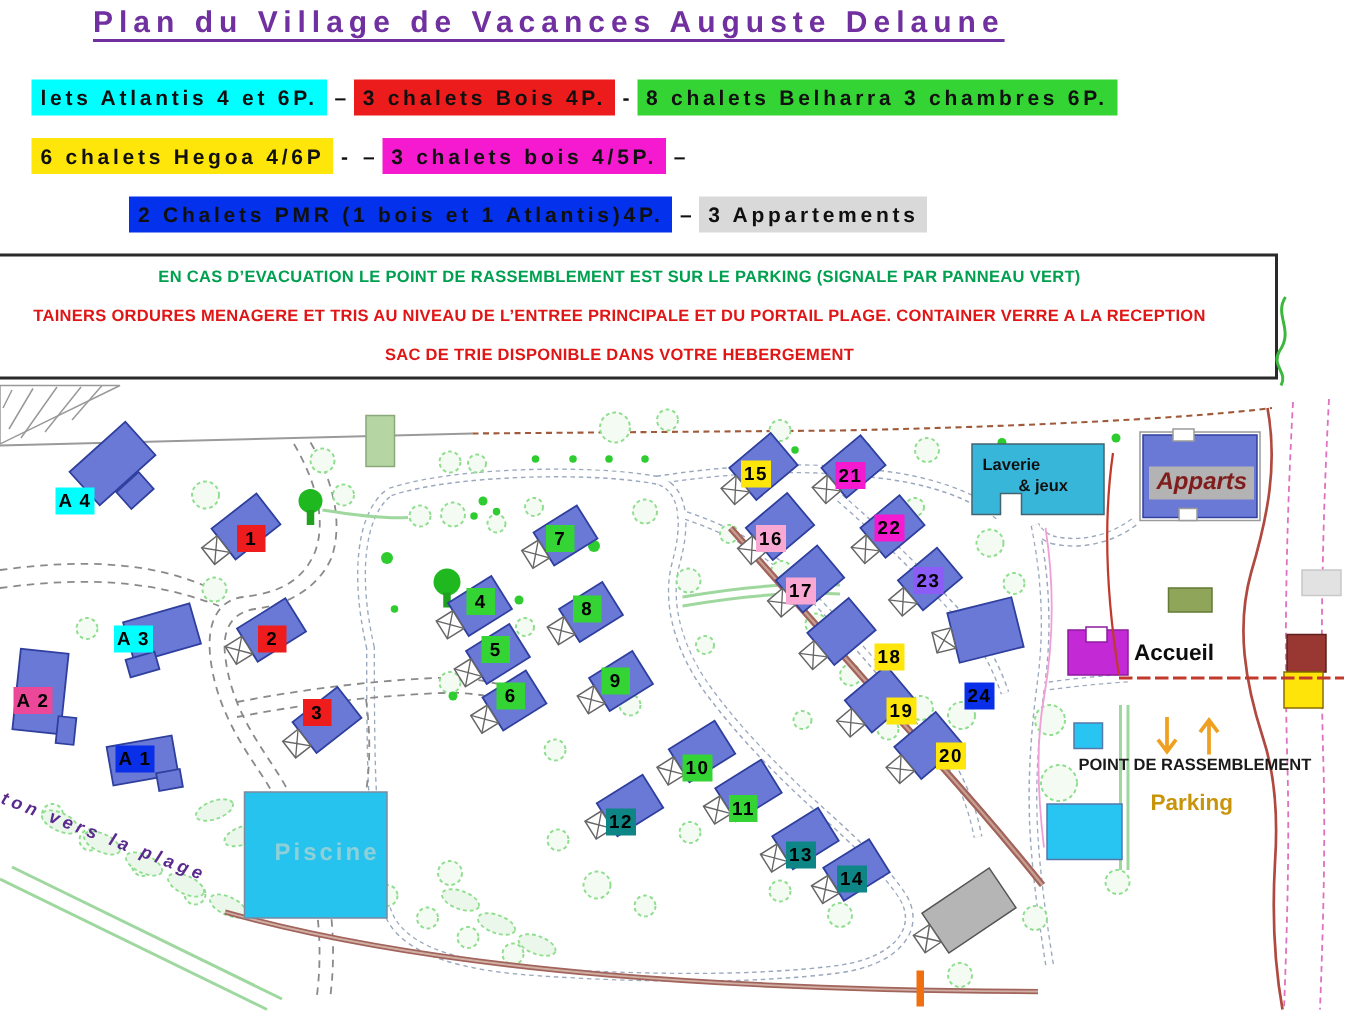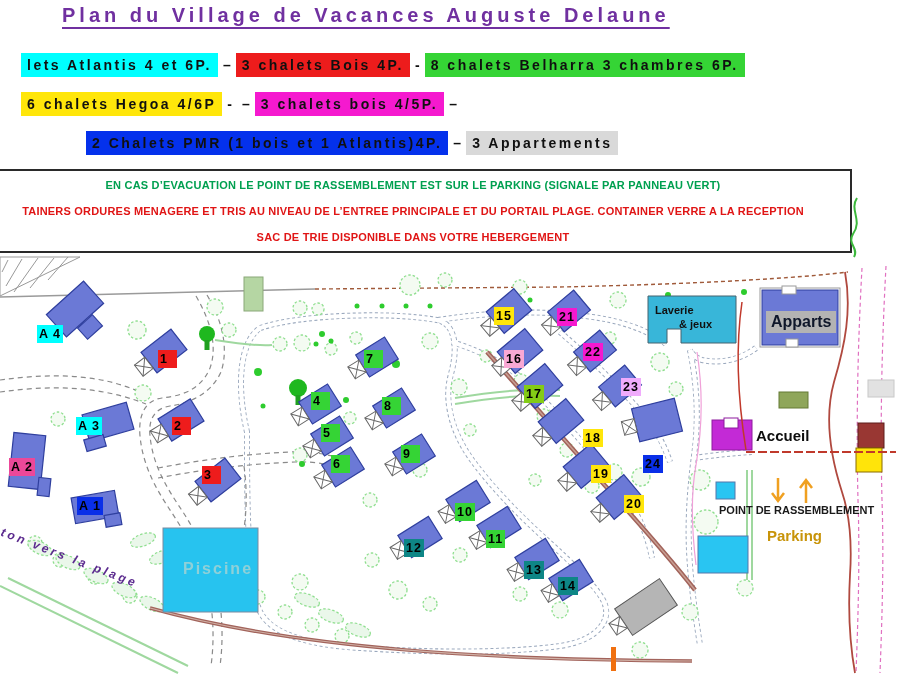--- a/index.html
+++ b/index.html
@@ -31,29 +31,29 @@
     padding:8px 6px;text-align:center;
   }
   .notice-line{font-size:11px;font-weight:bold;letter-spacing:0.2px;}
   .plant-squiggle{position:absolute;left:845px;top:196px;}
   
   .map-area{position:absolute;left:0;top:255px;width:900px;height:420px;overflow:hidden;}
   .map-area svg{position:absolute;left:0;top:0;}
   .marker-layer{position:absolute;left:0;top:0;width:900px;height:420px;}
   .marker{
     position:absolute;min-width:15px;height:16px;padding:1px 2px;
-    font-size:12.5px;font-weight:bold;line-height:16px;
+    font-size:12.5px;font-weight:bold;line-height:16px;text-align:center;
     letter-spacing:1px;color:#000;white-space:nowrap;
   }
   .map-label{position:absolute;white-space:nowrap;}
   #lbl-piscine{left:183px;top:305px;font-size:16px;font-weight:bold;letter-spacing:2px;color:#8fd0d8;}
   #lbl-laverie1{left:655px;top:49px;font-size:11px;font-weight:bold;color:#111;}
   #lbl-laverie2{left:679px;top:63px;font-size:11px;font-weight:bold;color:#111;}
-  #lbl-apparts{left:766px;top:56px;background:#b3b3b3;color:#0f172a;
-    font-size:16px;font-weight:bold;padding:2px 5px;}
+  #lbl-apparts{left:766px;top:56px;background:#b3b3b3;color:#7f1d1d;
+    font-size:16px;font-weight:bold;padding:2px 5px;font-style:italic;}
   #lbl-accueil{left:756px;top:172px;font-size:15px;font-weight:bold;color:#0d0d0d;}
   #lbl-point{left:719px;top:249px;font-size:11px;font-weight:bold;color:#1a1a1a;}
   #lbl-parking{left:767px;top:272px;font-size:15px;font-weight:bold;color:#c8940a;}
   #lbl-plage{
     left:4px;top:270px;font-size:12px;font-weight:bold;font-style:italic;
     letter-spacing:3px;color:#5b2a8e;transform:rotate(21deg);transform-origin:left top;
   }
 </style>
 </head>
 <body>
@@ -443,22 +443,22 @@
       <div class="marker" style="left: 364px; top: 95px; background: rgb(53, 212, 53);">7</div>
       <div class="marker" style="left: 382px; top: 142px; background: rgb(53, 212, 53);">8</div>
       <div class="marker" style="left: 401px; top: 190px; background: rgb(53, 212, 53);">9</div>
       <div class="marker" style="left: 455px; top: 248px; background: rgb(53, 212, 53);">10</div>
       <div class="marker" style="left: 486px; top: 275px; background: rgb(53, 212, 53);">11</div>
       <div class="marker" style="left: 404px; top: 284px; background: rgb(14, 134, 134);">12</div>
       <div class="marker" style="left: 524px; top: 306px; background: rgb(14, 134, 134);">13</div>
       <div class="marker" style="left: 558px; top: 322px; background: rgb(14, 134, 134);">14</div>
       <div class="marker" style="left: 494px; top: 52px; background: rgb(255, 230, 10);">15</div>
       <div class="marker" style="left: 504px; top: 95px; background: #f9a8d4;">16</div>
-      <div class="marker" style="left: 524px; top: 130px; background: #84cc16;">17</div>
+      <div class="marker" style="left: 524px; top: 130px; background: #f9a8d4;">17</div>
       <div class="marker" style="left: 583px; top: 174px; background: rgb(255, 230, 10);">18</div>
       <div class="marker" style="left: 591px; top: 210px; background: rgb(255, 230, 10);">19</div>
       <div class="marker" style="left: 624px; top: 240px; background: rgb(255, 230, 10);">20</div>
       <div class="marker" style="left: 557px; top: 53px; background: rgb(245, 25, 207);">21</div>
       <div class="marker" style="left: 583px; top: 88px; background: rgb(245, 25, 207);">22</div>
-      <div class="marker" style="left: 609px; top: 123px; background: #f0abfc; margin-left: 12px;">23</div>
+      <div class="marker" style="left: 609px; top: 123px; background: #8b5cf6;">23</div>
       <div class="marker" style="left: 643px; top: 161px; background: rgb(10, 47, 232); margin-top: 39px;">24</div>
     </div>
 </div>
 
 </body></html>

